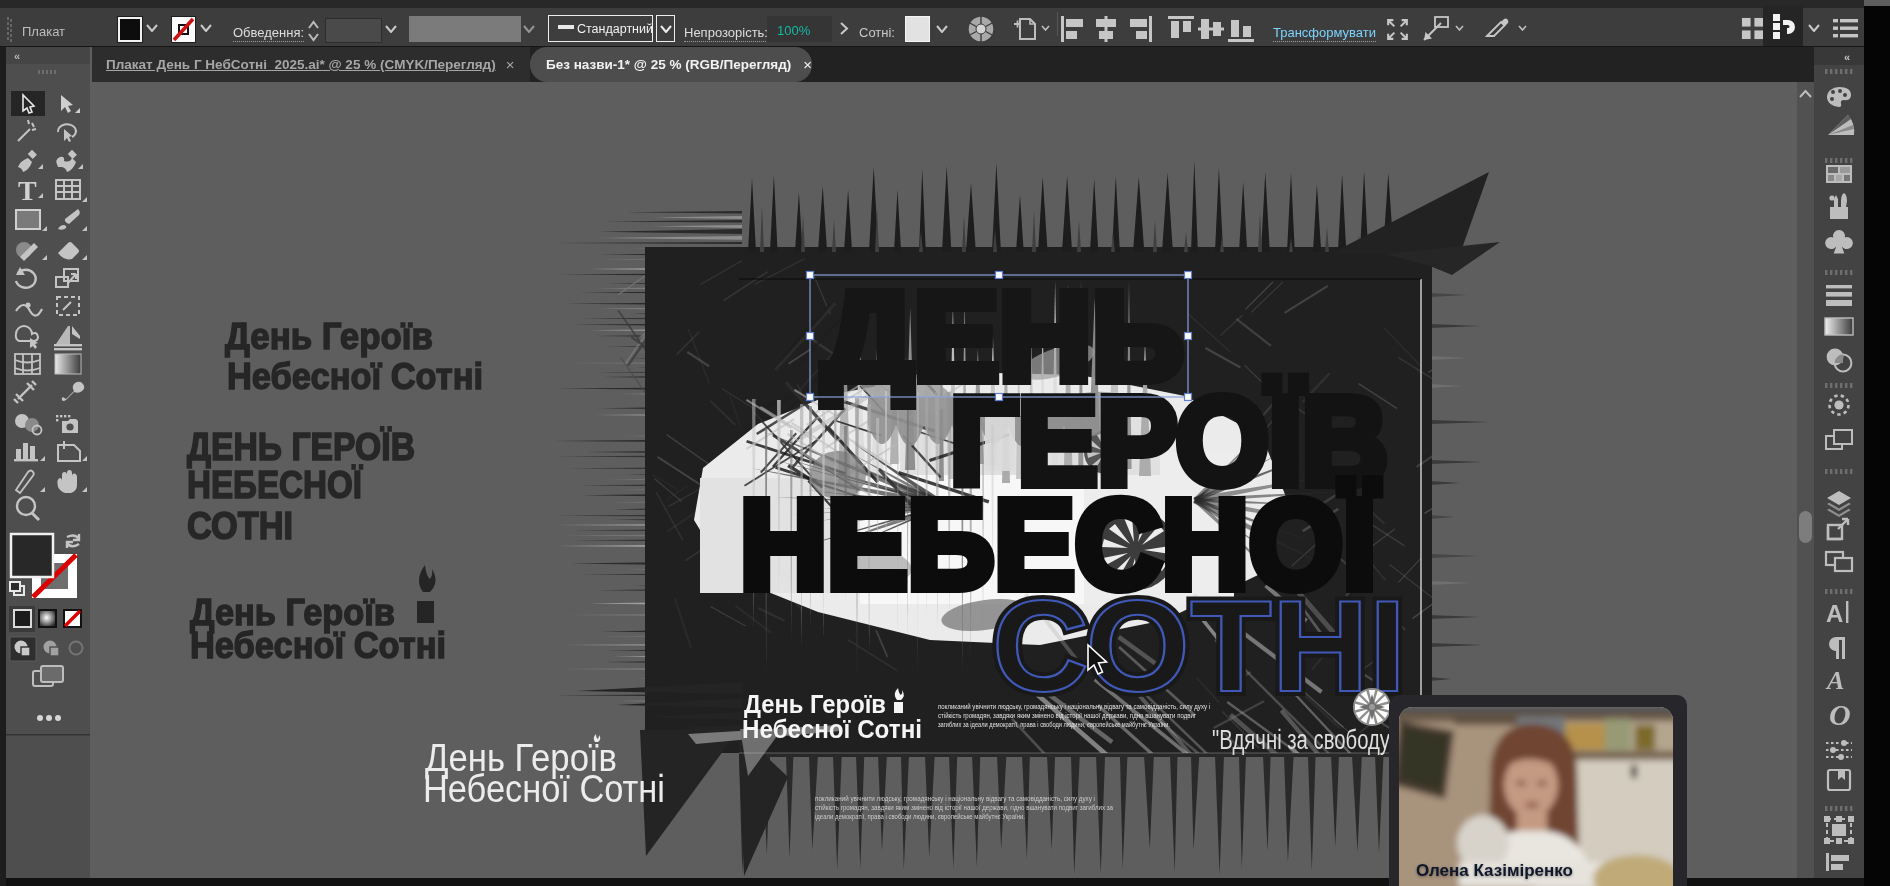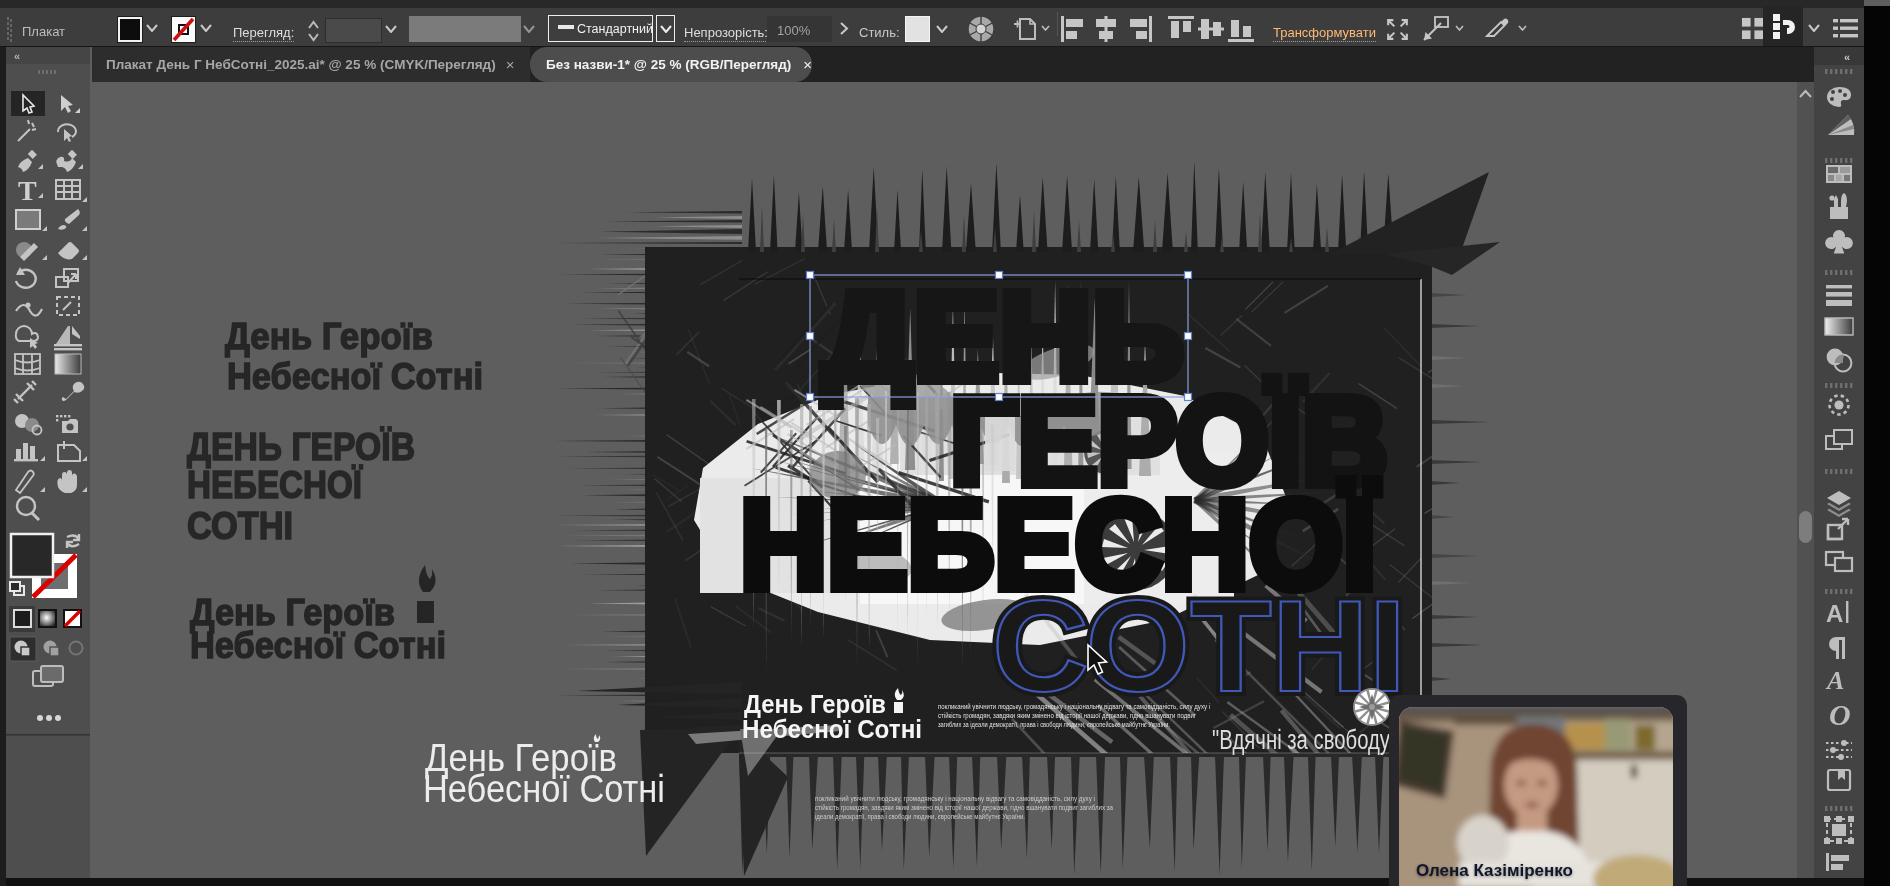--- a/index.html
+++ b/index.html
@@ -47,21 +47,21 @@
       <path d="M1 1 L6.0 7 L11 1" fill="none" stroke="#c9c9c9" stroke-width="2"></path>
     </svg>
 <div class="abs" style="left:172px; top:17px; width:23px; height:25px; background:#fbfbfb; box-shadow:0 0 0 1px #1e1e1e;"></div>
 <svg class="abs" style="left:172px; top:17px;" width="23" height="25">
       <rect x="7" y="8" width="9" height="9" fill="none" stroke="#111" stroke-width="2"></rect>
       <path d="M2 23 L21 2" stroke="#cc1111" stroke-width="3.6"></path>
     </svg>
 <svg class="abs" style="left:200px; top:24px;" width="12" height="8">
       <path d="M1 1 L6.0 7 L11 1" fill="none" stroke="#c9c9c9" stroke-width="2"></path>
     </svg>
-<div class="abs dotted" style="left:233px; top:25px; font-size:13px; color:#dedede;">Перегляд:</div>
+<div class="abs dotted" style="left:233px; top:25px; font-size:13px; color:#dedede;">Обведення:</div>
 <svg class="abs" style="left:305px; top:19px;" width="17" height="24">
       <path d="M4 9 L8.5 3 L13 9" fill="none" stroke="#bbb" stroke-width="2"></path>
       <path d="M4 15 L8.5 21 L13 15" fill="none" stroke="#bbb" stroke-width="2"></path>
     </svg>
 <div class="abs" style="left:325px; top:18px; width:57px; height:25px; background:#4a4a4a; border:1px solid #2d2d2d;"></div>
 <svg class="abs" style="left:385px; top:25px;" width="12" height="8">
       <path d="M1 1 L6.0 7 L11 1" fill="none" stroke="#c9c9c9" stroke-width="2"></path>
     </svg>
 <div class="abs" style="left:409px; top:16px; width:112px; height:26px; background:#7b7b7b;"></div>
 <svg class="abs" style="left:523px; top:25px;" width="12" height="8">
@@ -69,25 +69,25 @@
     </svg>
 <div class="abs" style="left:548px; top:15px; width:105px; height:27px; background:#3e3e3e; border:1.5px solid #ededed;"></div>
 <div class="abs" style="left:558px; top:25px; width:16px; height:4px; background:#e8e8e8;"></div>
 <div class="abs" style="left:577px; top:22px; font-size:12.5px; color:#f2f2f2;text-align:right;">Стандартний</div>
 <div class="abs" style="left:656px; top:15px; width:19px; height:27px; background:#3e3e3e; border:1.5px solid #ededed;"></div>
 <svg class="abs" style="left:660px; top:25px;" width="12" height="8">
       <path d="M1 1 L6.0 7 L11 1" fill="none" stroke="#ededed" stroke-width="2"></path>
     </svg>
 <div class="abs dotted" style="left:684px; top:25px; font-size:13px; color:#dedede;">Непрозорість:</div>
 <div class="abs" style="left:767px; top:16px; width:65px; height:26px; background:#353535;"></div>
-<div class="abs" style="left:777px; top:23px; font-size:13px; color:#a3a3a3;">100%</div>
+<div class="abs" style="left:777px; top:23px; font-size:13px; color:#14b8a6;">100%</div>
 <svg class="abs" style="left:839px; top:21px;" width="10" height="15">
       <path d="M2 2 L8 7.5 L2 13" fill="none" stroke="#c9c9c9" stroke-width="2"></path>
     </svg>
-<div class="abs" style="left:859px; top:25px; font-size:13px; color:#c9c9c9;">Стиль:</div>
+<div class="abs" style="left:859px; top:25px; font-size:13px; color:#c9c9c9;">Сотні:</div>
 <div class="abs" style="left:905px; top:16px; width:25px; height:26px; background:#e2e2e2; border:1px solid #f5f5f5;"></div>
 <svg class="abs" style="left:936px; top:25px;" width="12" height="8">
       <path d="M1 1 L6.0 7 L11 1" fill="none" stroke="#c9c9c9" stroke-width="2"></path>
     </svg>
 <svg class="abs" style="left:966px; top:14px;" width="30" height="30" viewBox="0 0 30 30">
       <circle cx="15" cy="15" r="13" fill="#a9a9a9"></circle>
       <g stroke="#3d3d3d" stroke-width="1.4" fill="none">
         <path d="M15 2 V28"></path>
         <path d="M3.8 9 L26.2 21"></path>
         <path d="M3.8 21 L26.2 9"></path>
@@ -139,21 +139,21 @@
         <rect x="15" y="6" width="8" height="14"></rect>
       </g>
     </svg>
 <svg class="abs" style="left:1228px; top:16px;" width="26" height="26" viewBox="0 0 26 26">
       <g fill="#c6c6c6">
         <rect x="0" y="23" width="26" height="3"></rect>
         <rect x="3" y="4" width="8" height="17"></rect>
         <rect x="15" y="10" width="8" height="11"></rect>
       </g>
     </svg>
-<div class="abs dotted" style="left:1273px; top:25px; font-size:13px; color:#fdba74;">Трансформувати</div>
+<div class="abs dotted" style="left:1273px; top:25px; font-size:13px; color:#7dd3fc;">Трансформувати</div>
 <svg class="abs" style="left:1384px; top:16px;" width="27" height="27" viewBox="0 0 26 26" stroke="#c6c6c6" stroke-width="2" fill="none">
       <path d="M10 10 L4 4 M4 9 V4 H9"></path>
       <path d="M16 10 L22 4 M17 4 h5 v5"></path>
       <path d="M10 16 L4 22 M4 17 v5 h5"></path>
       <path d="M16 16 L22 22 M22 17 v5 h-5"></path>
     </svg>
 <svg class="abs" style="left:1420px; top:15px;" width="30" height="28" viewBox="0 0 30 28">
       <rect x="15" y="2" width="13" height="10" fill="none" stroke="#c6c6c6" stroke-width="1.8"></rect>
       <path d="M4 25 L21 8" stroke="#c6c6c6" stroke-width="2"></path>
       <path d="M4 25 l8 -1.5 l-6.5 -6.5 z" fill="#c6c6c6"></path>
@@ -190,21 +190,21 @@
       <rect x="0" y="0" width="5" height="3.4"></rect>
       <rect x="7" y="0" width="18" height="3.4"></rect>
       <rect x="0" y="7.5" width="5" height="3.4"></rect>
       <rect x="7" y="7.5" width="18" height="3.4"></rect>
       <rect x="0" y="15" width="5" height="3.4"></rect>
       <rect x="7" y="15" width="18" height="3.4"></rect>
     </svg>
   </div>
 <div id="tabstrip">
   <div class="tab" style="left:0px; width:438px; background:#2d2d2d; color:#a6a6a6;">
-    <span style="margin-left:14px;">Плакат День Г НебСотні_2025.ai* @ 25 % (CMYK/Перегляд)</span>
+    <span style="margin-left:14px;text-decoration:underline;">Плакат День Г НебСотні_2025.ai* @ 25 % (CMYK/Перегляд)</span>
     <span style="margin-left:10px; font-weight:normal; font-size:15px;">×</span>
   </div>
   <div class="tab" style="left:438px; width:282px; background:#4d4d4d; color:#f2f2f2;border-radius:17px;">
     <span style="margin-left:16px;">Без назви-1* @ 25 % (RGB/Перегляд)</span>
     <span style="margin-left:12px; font-weight:normal; font-size:15px;">×</span>
   </div>
 </div>
 <div id="toolpanel">
 <svg width="84" height="831" viewBox="0 0 84 831">
   <rect x="0" y="0" width="84" height="17" fill="#454545"></rect>

